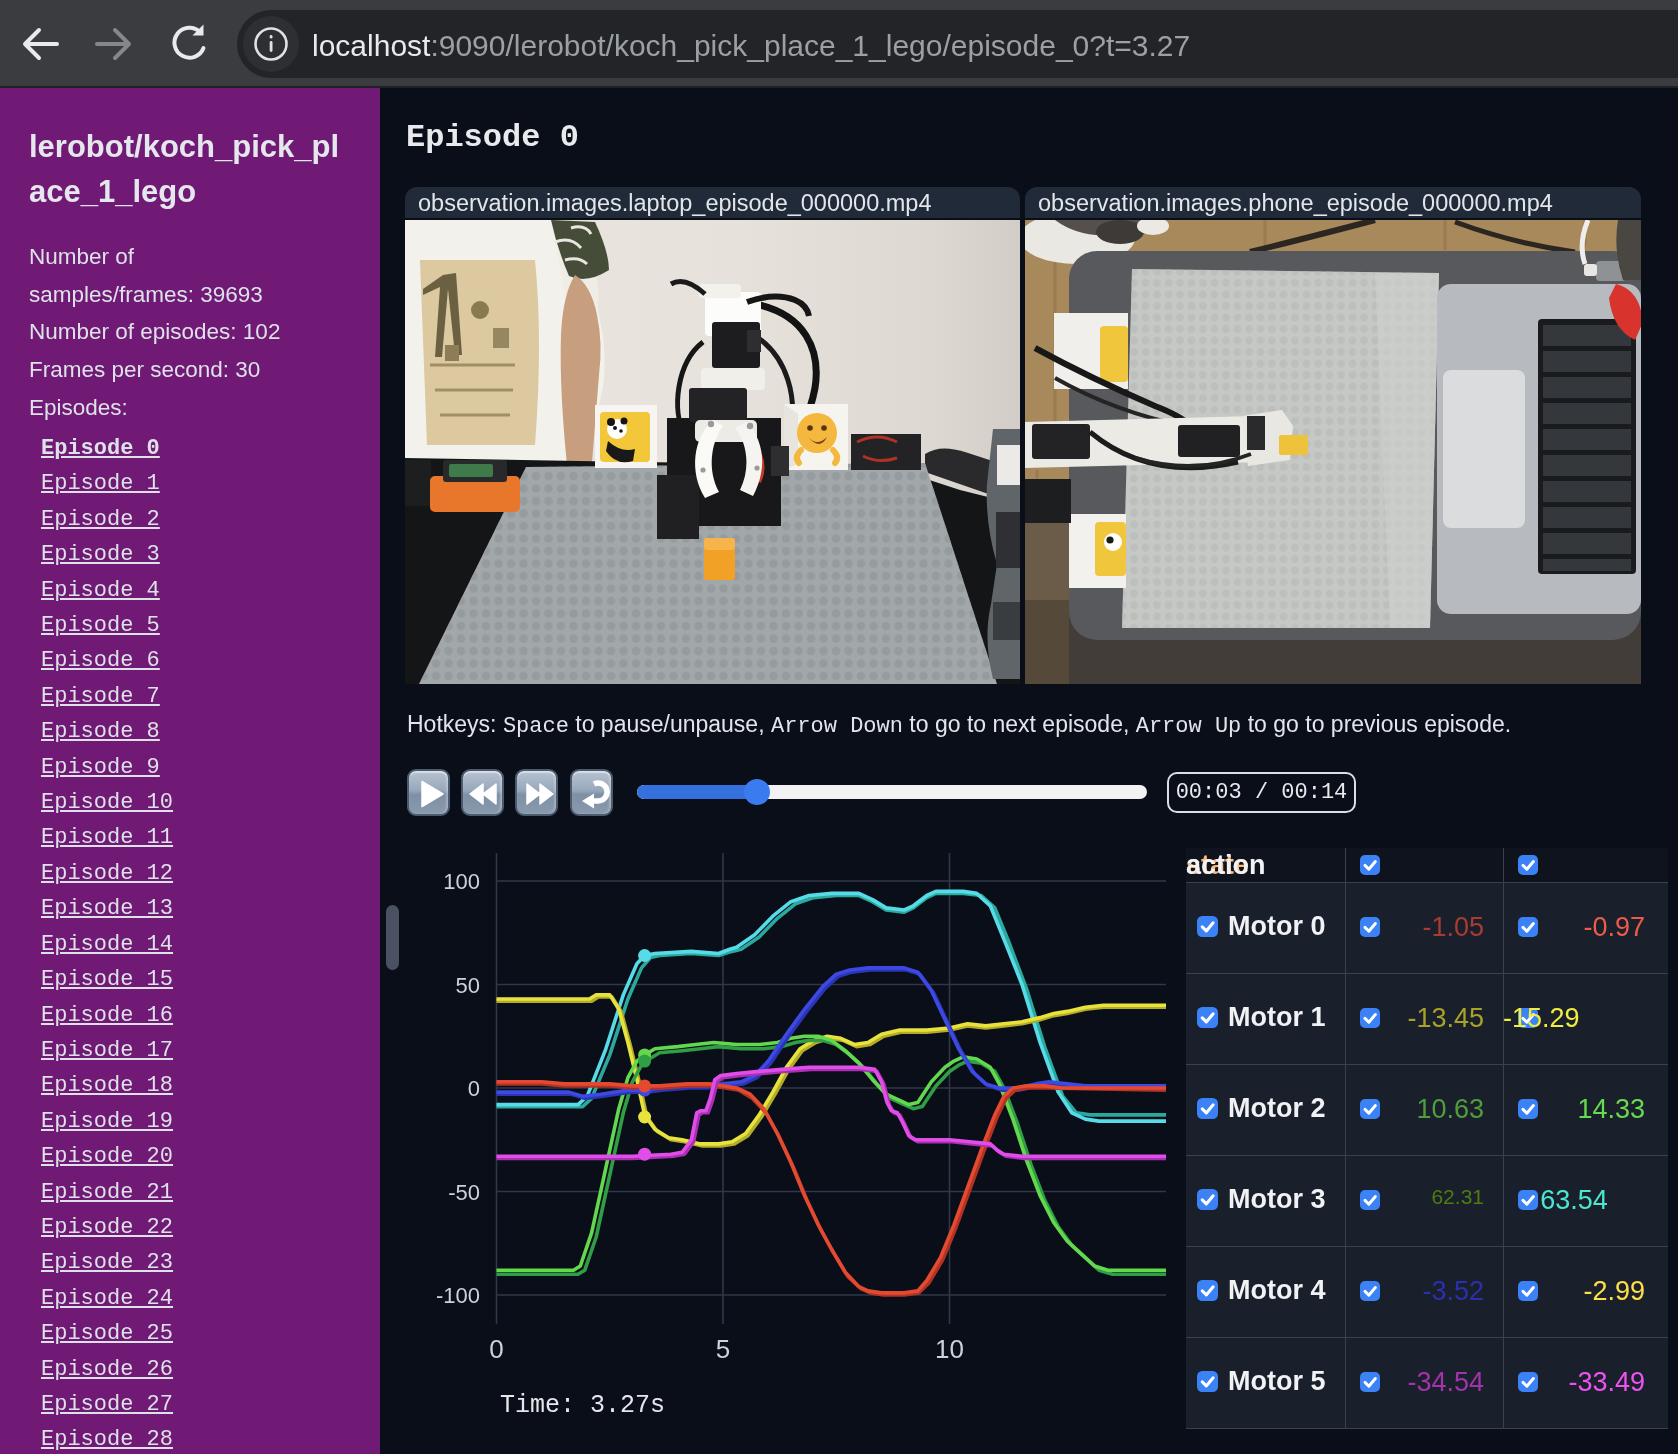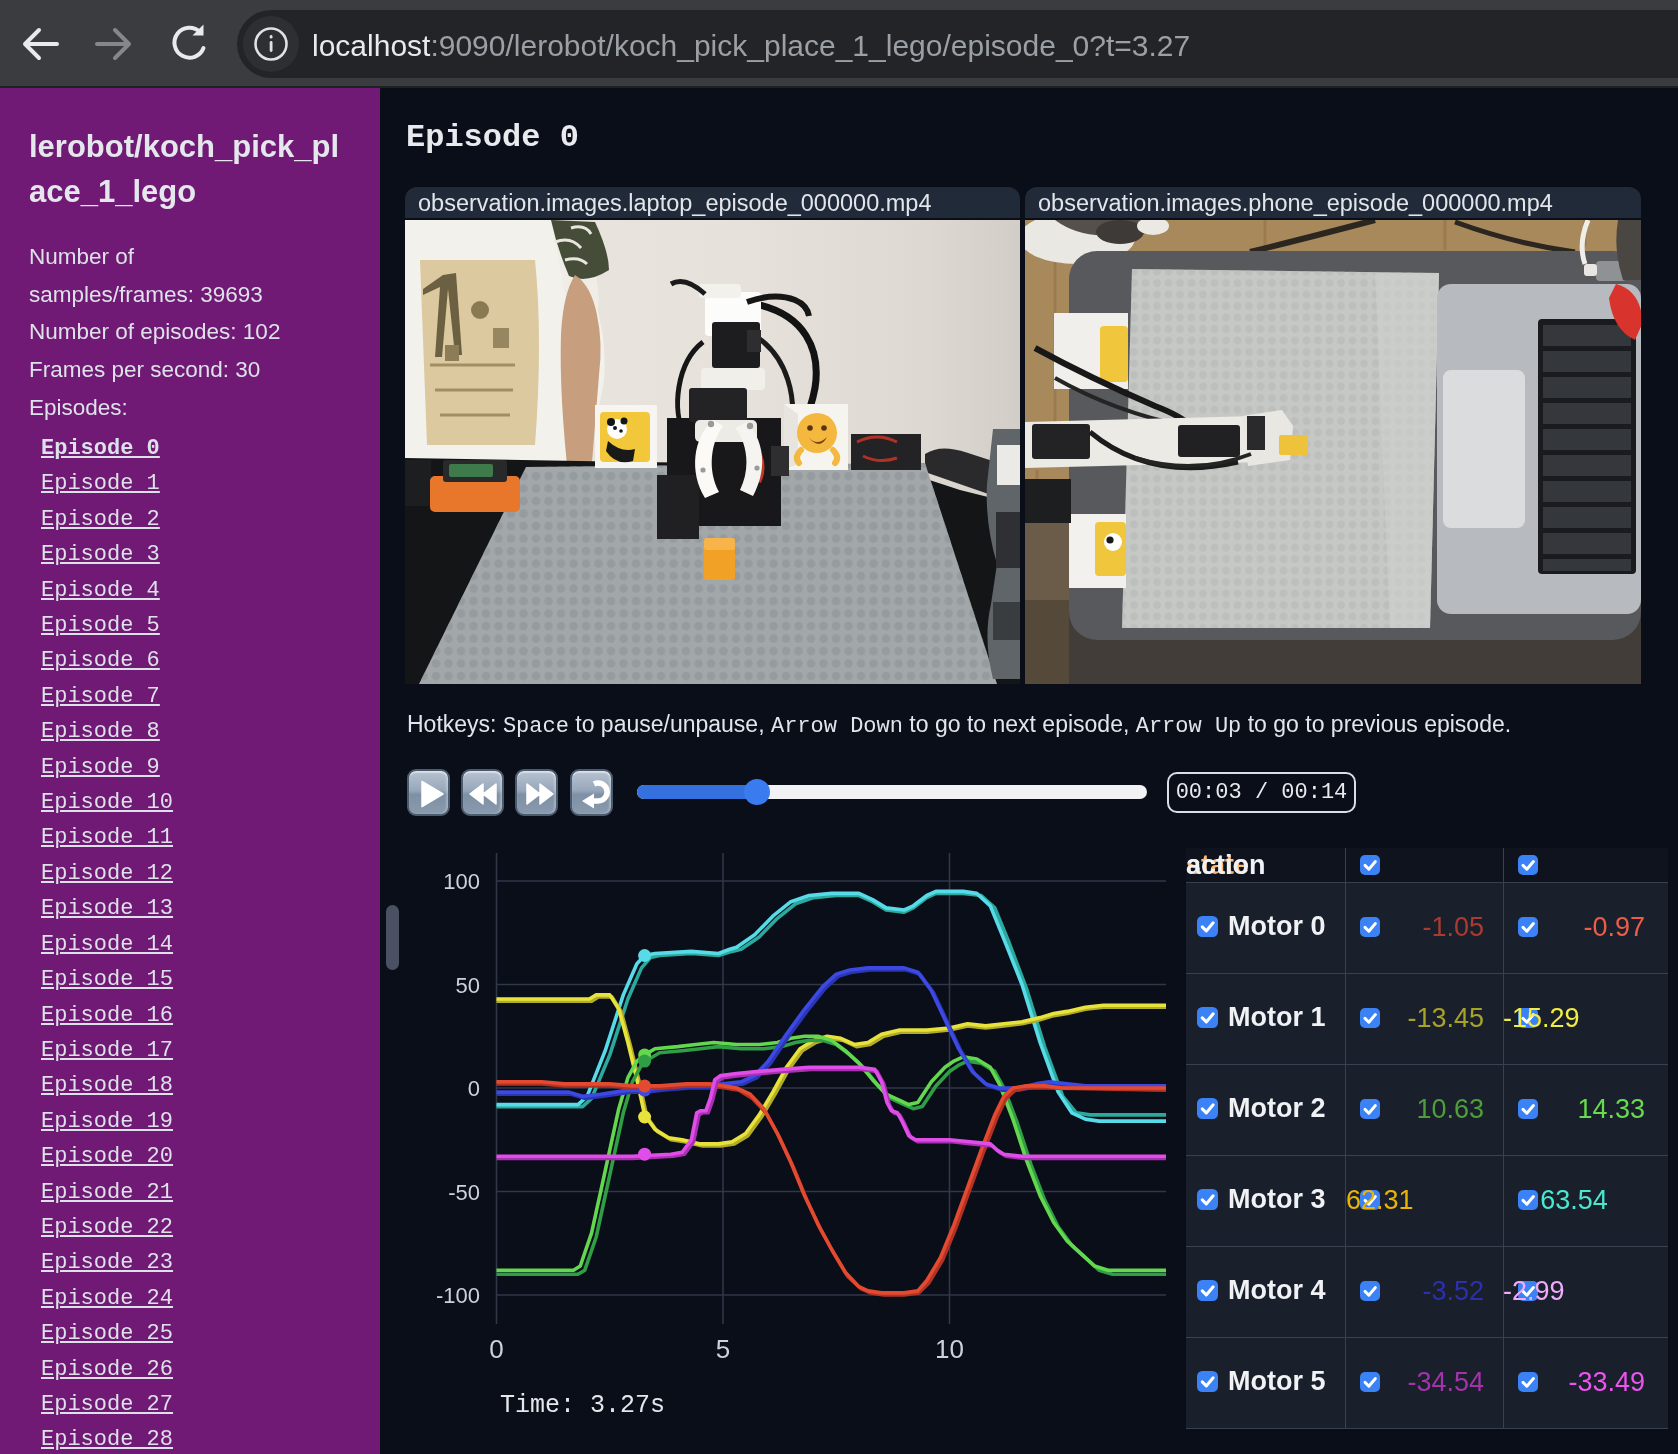--- a/index.html
+++ b/index.html
@@ -375,41 +375,41 @@
 <div class="abs" style="left:317px;top:246px;width:142px;text-align:right;font-size:27px;color:#68da50">14.33</div>
 <svg class="abs" style="left:11px;top:341px" width="21" height="21" viewBox="0 0 26 26">
         <rect width="26" height="26" rx="6.5" fill="#3b82f6"></rect>
         <path d="M6.5 13.5 l5 5 l8.5 -10" stroke="#fff" stroke-width="3.8" fill="none" stroke-linecap="round" stroke-linejoin="round"></path>
       </svg>
 <div class="abs" style="left:42px;top:336px;font-weight:bold;font-size:27px;color:#f0f2f5">Motor 3</div>
 <svg class="abs" style="left:174px;top:342px" width="20" height="20" viewBox="0 0 26 26">
         <rect width="26" height="26" rx="6.5" fill="#3b82f6"></rect>
         <path d="M6.5 13.5 l5 5 l8.5 -10" stroke="#fff" stroke-width="3.8" fill="none" stroke-linecap="round" stroke-linejoin="round"></path>
       </svg>
-<div class="abs" style="left:160px;top:337px;width:138px;font-size:27px;color:#eab308">62.31</div>
+<div class="abs" style="left:160px;top:337px;width:138px;text-align:right;font-size:21px;color:#4d7c0f">62.31</div>
 <svg class="abs" style="left:332px;top:342px" width="20" height="20" viewBox="0 0 26 26">
         <rect width="26" height="26" rx="6.5" fill="#3b82f6"></rect>
         <path d="M6.5 13.5 l5 5 l8.5 -10" stroke="#fff" stroke-width="3.8" fill="none" stroke-linecap="round" stroke-linejoin="round"></path>
       </svg>
 <div class="abs" style="left:317px;top:337px;width:142px;text-align:center;font-size:27px;color:#4ae7cf">63.54</div>
 <svg class="abs" style="left:11px;top:432px" width="21" height="21" viewBox="0 0 26 26">
         <rect width="26" height="26" rx="6.5" fill="#3b82f6"></rect>
         <path d="M6.5 13.5 l5 5 l8.5 -10" stroke="#fff" stroke-width="3.8" fill="none" stroke-linecap="round" stroke-linejoin="round"></path>
       </svg>
 <div class="abs" style="left:42px;top:427px;font-weight:bold;font-size:27px;color:#f0f2f5">Motor 4</div>
 <svg class="abs" style="left:174px;top:433px" width="20" height="20" viewBox="0 0 26 26">
         <rect width="26" height="26" rx="6.5" fill="#3b82f6"></rect>
         <path d="M6.5 13.5 l5 5 l8.5 -10" stroke="#fff" stroke-width="3.8" fill="none" stroke-linecap="round" stroke-linejoin="round"></path>
       </svg>
 <div class="abs" style="left:160px;top:428px;width:138px;text-align:right;font-size:27px;color:#2b2fb0">-3.52</div>
 <svg class="abs" style="left:332px;top:433px" width="20" height="20" viewBox="0 0 26 26">
         <rect width="26" height="26" rx="6.5" fill="#3b82f6"></rect>
         <path d="M6.5 13.5 l5 5 l8.5 -10" stroke="#fff" stroke-width="3.8" fill="none" stroke-linecap="round" stroke-linejoin="round"></path>
       </svg>
-<div class="abs" style="left:317px;top:428px;width:142px;text-align:left;font-size:27px;color:#f0abfc">-2.99</div>
+<div class="abs" style="left:317px;top:428px;width:142px;text-align:right;font-size:27px;color:#fde047">-2.99</div>
 <svg class="abs" style="left:11px;top:523px" width="21" height="21" viewBox="0 0 26 26">
         <rect width="26" height="26" rx="6.5" fill="#3b82f6"></rect>
         <path d="M6.5 13.5 l5 5 l8.5 -10" stroke="#fff" stroke-width="3.8" fill="none" stroke-linecap="round" stroke-linejoin="round"></path>
       </svg>
 <div class="abs" style="left:42px;top:518px;font-weight:bold;font-size:27px;color:#f0f2f5">Motor 5</div>
 <svg class="abs" style="left:174px;top:524px" width="20" height="20" viewBox="0 0 26 26">
         <rect width="26" height="26" rx="6.5" fill="#3b82f6"></rect>
         <path d="M6.5 13.5 l5 5 l8.5 -10" stroke="#fff" stroke-width="3.8" fill="none" stroke-linecap="round" stroke-linejoin="round"></path>
       </svg>
 <div class="abs" style="left:160px;top:519px;width:138px;text-align:right;font-size:27px;color:#a233aa">-34.54</div>

